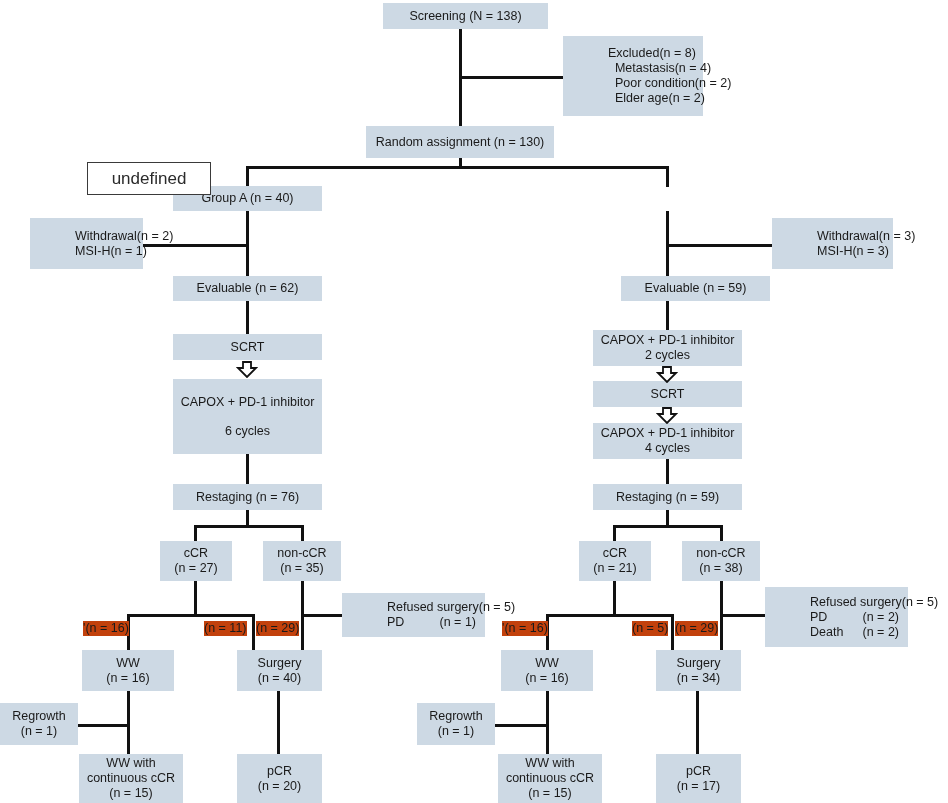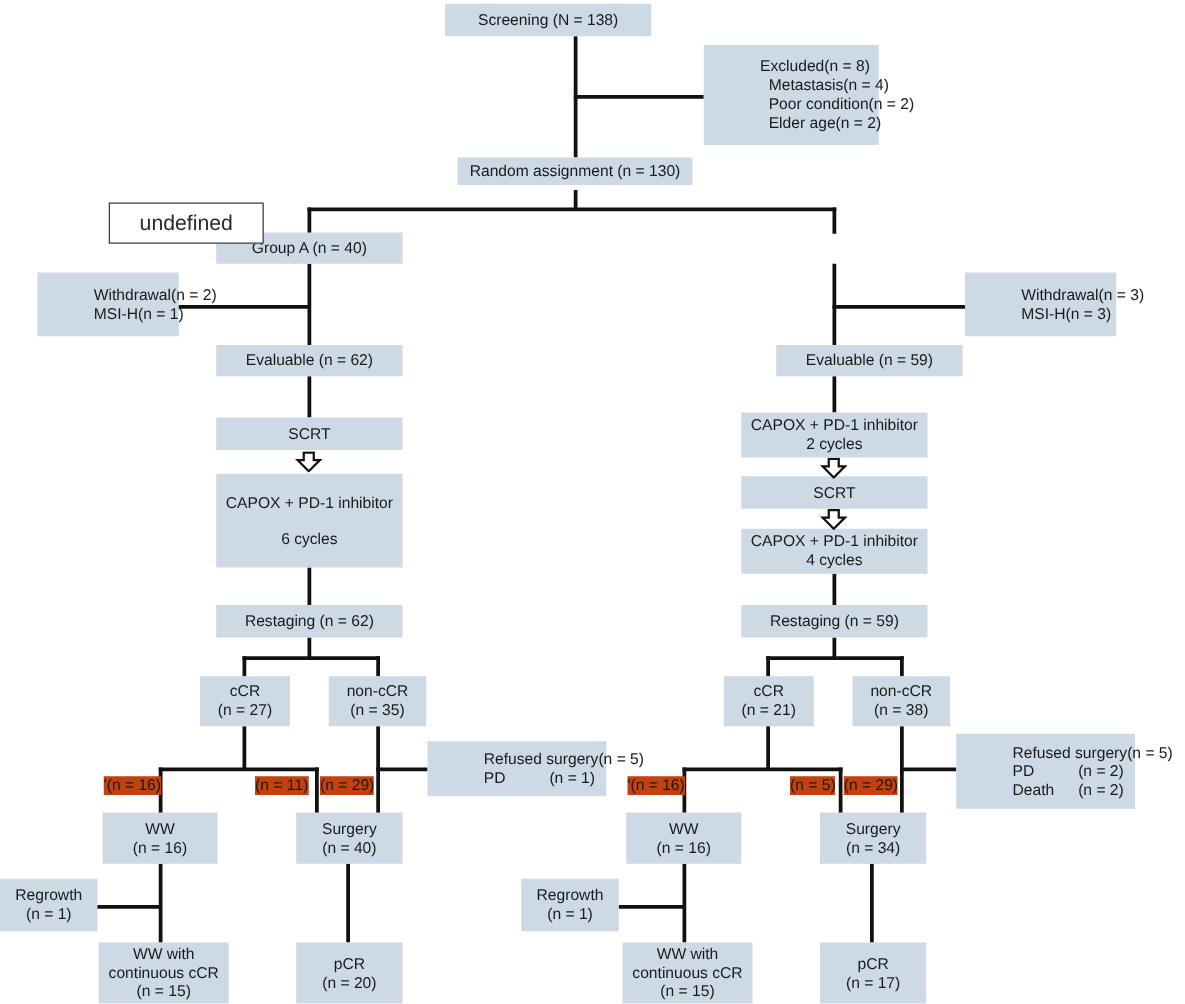--- a/index.html
+++ b/index.html
@@ -98,21 +98,21 @@
     z-index: 5;
     width: 22px;
     height: 17px;
   }
 </style>
 </head>
 <body>
 
 <div id="canvas">
 
-  <div class="box" style="left:356px; top:3px; width:165px; height:26px;">
+  <div class="box" style="left:383px; top:3px; width:165px; height:26px;">
     <span class="box-line">Screening (N = 138)</span>
   </div>
 
   <div class="vline" style="left:459px; top:29px; height:97px;"></div>
 
   <div class="hline" style="left:459px; top:76px; width:104px;"></div>
 
   <div class="box left" style="left:563px; top:36px; width:140px; height:80px;">
     <div class="kvrow">
       <span class="k">Excluded</span>
@@ -125,21 +125,21 @@
     <div class="kvrow">
       <span class="k">  Poor condition</span>
       <span class="v">(n = 2)</span>
     </div>
     <div class="kvrow">
       <span class="k">  Elder age</span>
       <span class="v">(n = 2)</span>
     </div>
   </div>
 
-  <div class="box" style="left:366px; top:126px; width:188px; height:22px;">
+  <div class="box" style="left:366px; top:126px; width:188px; height:32px;">
     <span class="box-line">Random assignment (n = 130)</span>
   </div>
 
   <div class="vline" style="left:459px; top:152px; height:16px;"></div>
   <div class="hline" style="left:246px; top:166px; width:423px;"></div>
   <div class="vline" style="left:246px; top:166px; height:21px;"></div>
   <div class="vline" style="left:666px; top:166px; height:21px;"></div>
 
   <div class="whitebox" style="left:87px; top:162px; width:124px; height:33px;text-align:right;">
     <span>undefined</span>
@@ -181,21 +181,21 @@
 
   <div class="box" style="left:173px; top:379px; width:149px; height:75px;">
     <span class="box-line">CAPOX + PD-1 inhibitor</span>
     <span class="box-line" style="height:14px;"></span>
     <span class="box-line">6 cycles</span>
   </div>
 
   <div class="vline" style="left:246px; top:454px; height:30px;"></div>
 
   <div class="box" style="left:173px; top:484px; width:149px; height:26px;">
-    <span class="box-line">Restaging (n = 62)</span>
+    <span class="box-line">Restaging (n = 76)</span>
   </div>
 
   <div class="vline" style="left:246px; top:510px; height:17px;"></div>
   <div class="hline" style="left:194px; top:525px; width:110px;"></div>
   <div class="vline" style="left:194px; top:525px; height:16px;"></div>
   <div class="vline" style="left:301px; top:525px; height:16px;"></div>
 
   <div class="box" style="left:160px; top:541px; width:72px; height:40px;">
     <span class="box-line">cCR</span>
     <span class="box-line">(n = 27)</span>

